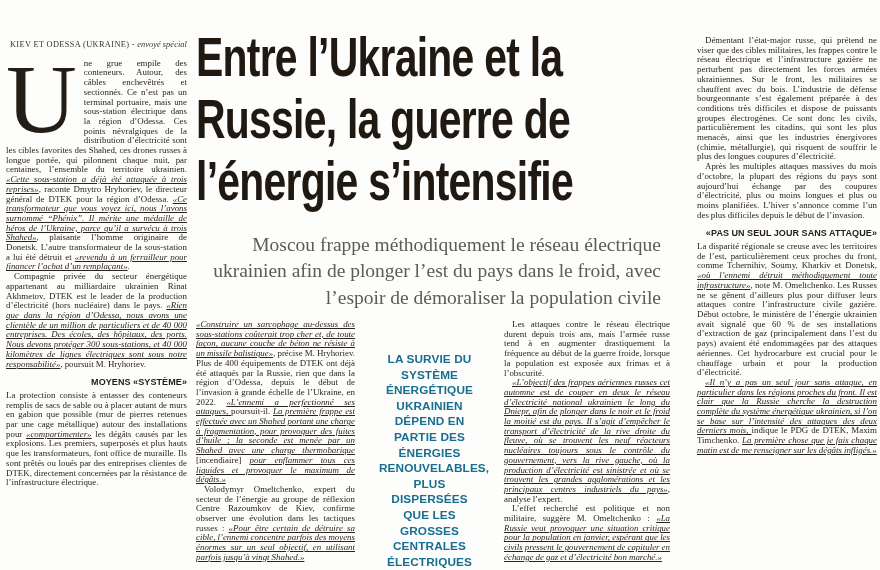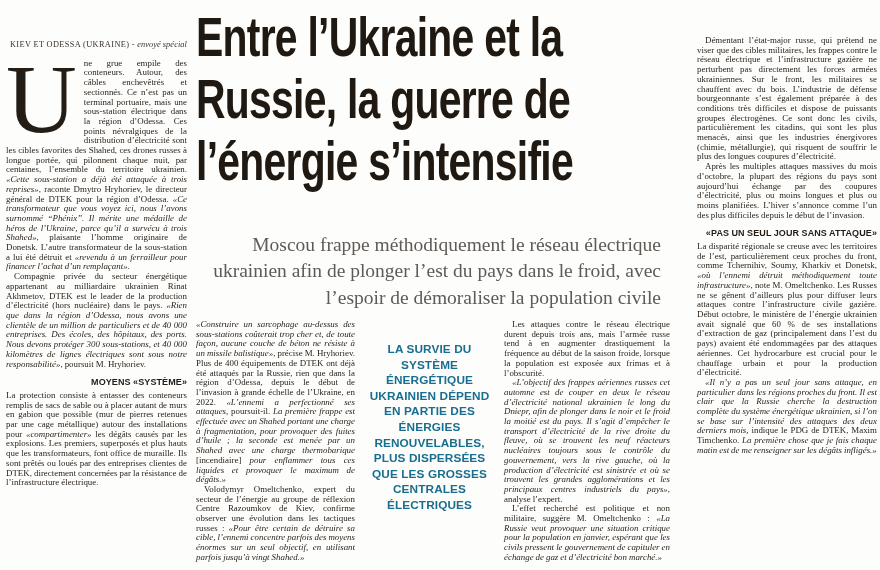--- a/index.html
+++ b/index.html
@@ -6,38 +6,38 @@
   .page{
     position:relative;width:880px;height:570px;background:#fdfdfb;
     font-family:"Liberation Serif",serif;color:#2b241c;overflow:hidden;
   }
   
   .col{position:absolute;text-align:justify;font-size:8.9px;line-height:9.7px;
        letter-spacing:0px;word-spacing:-0.2px;hyphens:auto;}
   .col p{margin:0;text-indent:8px;}
   .col p.noind{text-indent:0;}
   .col h3 + p{text-indent:0;}
-  .it{font-style:italic;}
+  .it{font-style:italic;text-decoration:underline;}
   .col h3{
     font-family:"Liberation Sans",sans-serif;font-weight:700;font-size:9px;
     letter-spacing:0.1px;color:#221c14;margin:9px 0 3px;text-align:right;text-indent:0;
   }
   
   .kicker{
     text-align:right;font-size:8.3px;letter-spacing:0.4px;color:#39322a;
     margin-bottom:9px;text-indent:0;white-space:nowrap;
   }
   .kicker .byline{font-style:italic;letter-spacing:0.1px;text-align:right;}
   
   .dropcap{
     float:left;font-size:98px;line-height:76px;padding:2px 7px 0 0;
     color:#241d15;font-weight:400;
   }
   
-  .headline{position:absolute;left:196px;top:6px;width:476px;}
+  .headline{position:absolute;left:196px;top:26px;width:476px;}
   .headline-line{
     font-family:"Liberation Sans",sans-serif;font-weight:700;
     font-size:56px;line-height:62px;letter-spacing:-1px;color:#1f1912;
     white-space:nowrap;transform:scaleX(0.73);transform-origin:0 50%;
   }
   
   .standfirst{
     position:absolute;left:197px;top:212px;width:464px;
     font-size:19.5px;line-height:26.5px;color:#5e5a55;text-align:right;
   }
@@ -45,21 +45,21 @@
   .body3{
     position:absolute;left:196px;top:320px;width:474px;height:252px;
     display:flex;justify-content:space-between;
   }
   .bc2{width:159px;}
   .bc3{width:166px;}
   .bcq{width:127px;padding-top:19px;box-sizing:border-box;}
   .pullquote{
     font-family:"Liberation Sans",sans-serif;font-weight:700;
     font-size:11.8px;line-height:15.6px;text-align:center;
-    color:#186e90;margin:3px;letter-spacing:0.1px;
+    color:#186e90;margin:13px;letter-spacing:0.1px;
   }
   .bc2.col,.bc3.col{position:static;}
   
   #col1{left:6px;top:40px;width:181px;}
   #col4{left:697px;top:36px;width:180px;}
 </style>
 </head>
 <body>
 
 <div class="page">
@@ -86,21 +86,21 @@
 
   <div class="body3">
     <div class="col bc2">
       <p class="noind"><span class="it">«Construire un sarcophage au-dessus des sous-stations coûterait trop cher et, de toute façon, aucune couche de béton ne résiste à un missile balistique»</span><span>, précise M. Hryhoriev. Plus de 400 équipements de DTEK ont déjà été attaqués par la Russie, rien que dans la région d’Odessa, depuis le début de l’invasion à grande échelle de l’Ukraine, en 2022. </span><span class="it">«L’ennemi a perfectionné ses attaques, </span><span>poursuit-il. </span><span class="it">La première frappe est effectuée avec un Shahed portant une charge à fragmentation, pour provoquer des fuites d’huile ; la seconde est menée par un Shahed avec une charge thermobarique </span><span>[incendiaire] </span><span class="it">pour enflammer tous ces liquides et provoquer le maximum de dégâts.»</span></p>
       <p><span>Volodymyr Omeltchenko, expert du secteur de l’énergie au groupe de réflexion Centre Razoumkov de Kiev, confirme observer une évolution dans les tactiques russes : </span><span class="it">«Pour être certain de détruire sa cible, l’ennemi concentre parfois des moyens énormes sur un seul objectif, en utilisant parfois jusqu’à vingt Shahed.»</span></p>
     </div>
     <div class="bcq">
       <p class="pullquote">LA SURVIE DU SYSTÈME ÉNERGÉTIQUE UKRAINIEN DÉPEND EN PARTIE DES ÉNERGIES RENOUVELABLES, PLUS DISPERSÉES QUE LES GROSSES CENTRALES ÉLECTRIQUES</p>
     </div>
     <div class="col bc3">
-      <p><span>Les attaques contre le réseau électrique durent depuis trois ans, mais l’armée russe tend à en augmenter drastiquement la fréquence au début de la saison froide, lorsque la population est exposée aux frimas et à l’obscurité.</span></p>
+      <p><span>Les attaques contre le réseau électrique durent depuis trois ans, mais l’armée russe tend à en augmenter drastiquement la fréquence au début de la guerre froide, lorsque la population est exposée aux frimas et à l’obscurité.</span></p>
       <p><span class="it">«L’objectif des frappes aériennes russes cet automne est de couper en deux le réseau d’électricité national ukrainien le long du Dniepr, afin de plonger dans le noir et le froid la moitié est du pays. Il s’agit d’empêcher le transport d’électricité de la rive droite du fleuve, où se trouvent les neuf réacteurs nucléaires toujours sous le contrôle du gouvernement, vers la rive gauche, où la production d’électricité est sinistrée et où se trouvent les grandes agglomérations et les principaux centres industriels du pays»</span><span>, analyse l’expert.</span></p>
       <p><span>L’effet recherché est politique et non militaire, suggère M. Omeltchenko : </span><span class="it">«La Russie veut provoquer une situation critique pour la population en janvier, espérant que les civils pressent le gouvernement de capituler en échange de gaz et d’électricité bon marché.»</span></p>
     </div>
   </div>
 
   <div class="col" id="col4">
     <p><span>Démentant l’état-major russe, qui prétend ne viser que des cibles militaires, les frappes contre le réseau électrique et l’infrastructure gazière ne perturbent pas directement les forces armées ukrainiennes. Sur le front, les militaires se chauffent avec du bois. L’industrie de défense bourgeonnante s’est également préparée à des conditions très difficiles et dispose de puissants groupes électrogènes. Ce sont donc les civils, particulièrement les citadins, qui sont les plus menacés, ainsi que les industries énergivores (chimie, métallurgie), qui risquent de souffrir le plus des longues coupures d’électricité.</span></p>
     <p><span>Après les multiples attaques massives du mois d’octobre, la plupart des régions du pays sont aujourd’hui échange par des coupures d’électricité, plus ou moins longues et plus ou moins planifiées. L’hiver s’annonce comme l’un des plus difficiles depuis le début de l’invasion.</span></p>
     <h3>«PAS UN SEUL JOUR SANS ATTAQUE»</h3>
     <p><span>La disparité régionale se creuse avec les territoires de l’est, particulièrement ceux proches du front, comme Tchernihiv, Soumy, Kharkiv et Donetsk, </span><span class="it">«où l’ennemi détruit méthodiquement toute infrastructure»</span><span>, note M. Omeltchenko. Les Russes ne se gênent d’ailleurs plus pour diffuser leurs attaques contre l’infrastructure civile gazière. Début octobre, le ministère de l’énergie ukrainien avait signalé que 60 % de ses installations d’extraction de gaz (principalement dans l’est du pays) avaient été endommagées par des attaques aériennes. Cet hydrocarbure est crucial pour le chauffage urbain et pour la production d’électricité.</span></p>

